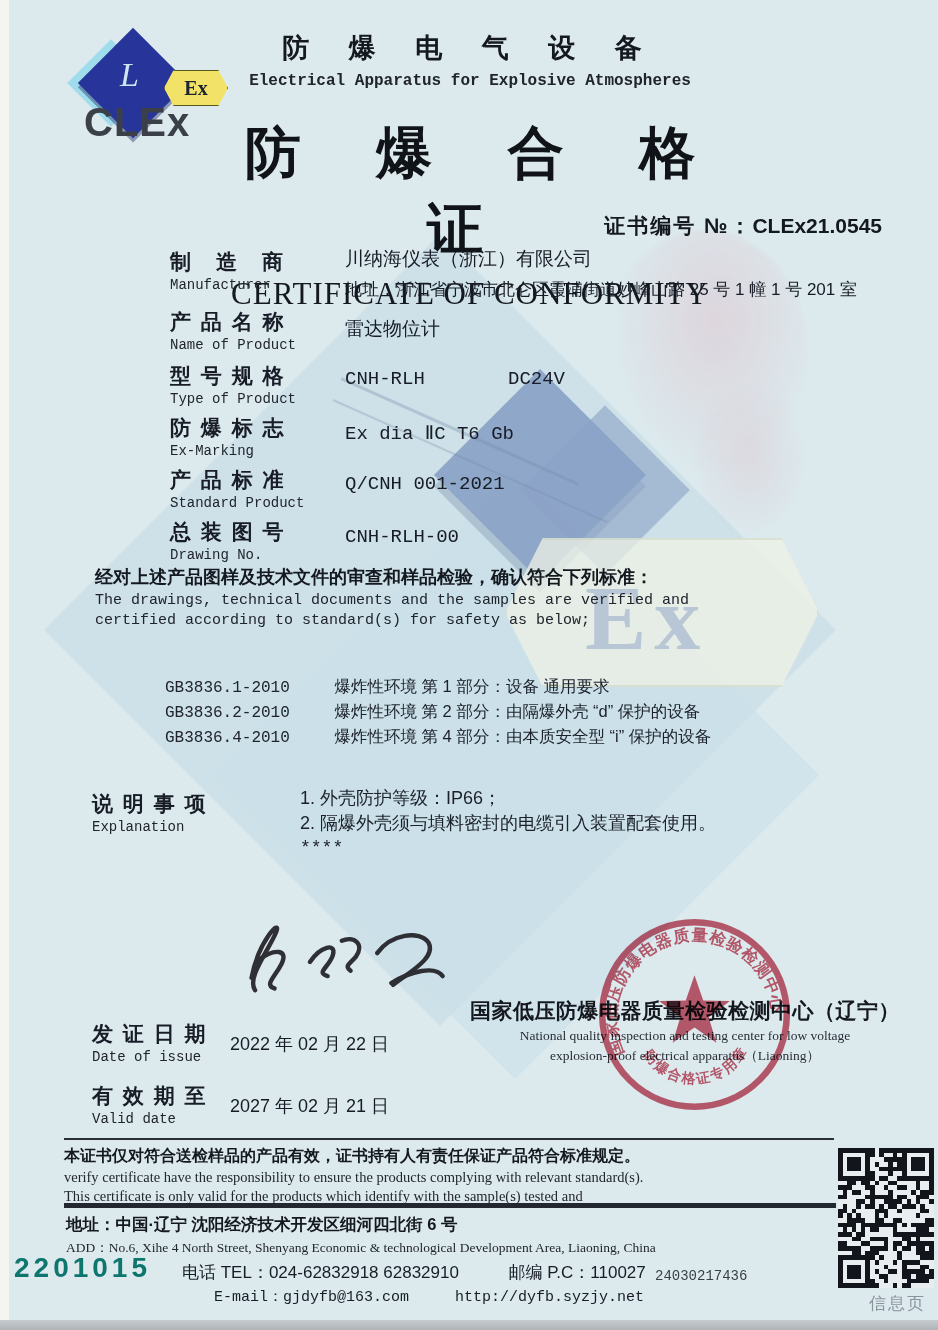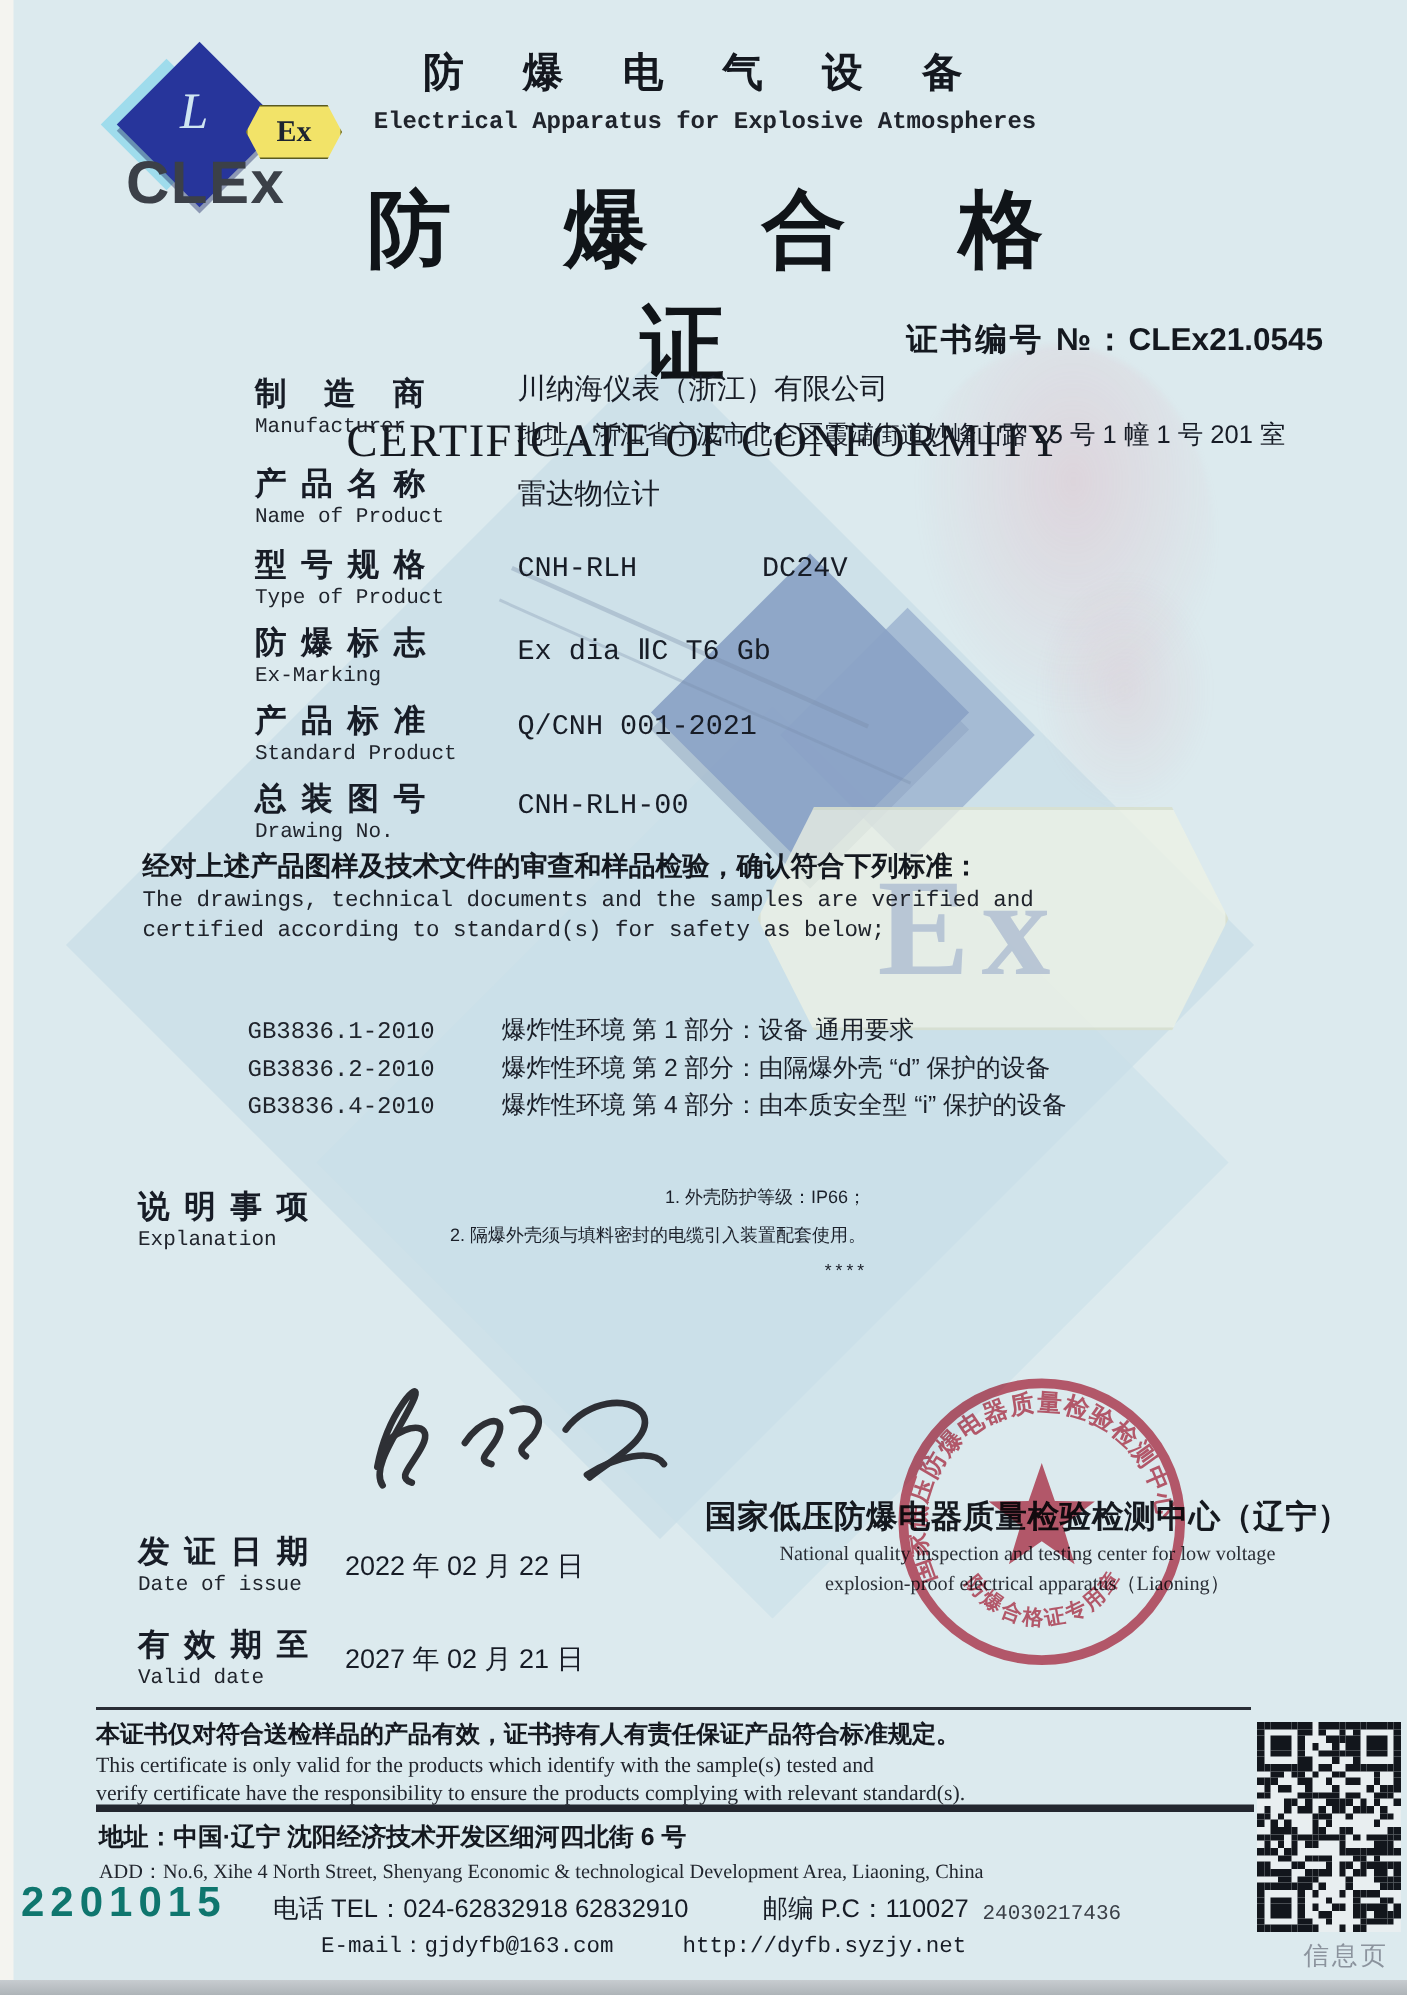--- a/index.html
+++ b/index.html
@@ -53,21 +53,21 @@
   .mono{font-family:"Liberation Mono",monospace;}
   .addr-line{font-size:17px;margin-top:6px;}
   
   .stmt{position:absolute;left:95px;top:565px;width:720px;}
   .stmt .zh{font-size:18px;font-weight:bold;color:#14181f;}
   .stmt .en{font-family:"Liberation Mono",monospace;font-size:15px;color:#20242c;margin-top:3px;}
   .std-row{position:absolute;left:165px;white-space:nowrap;}
   .std-row .code{font-family:"Liberation Mono",monospace;font-size:16px;color:#20242c;display:inline-block;width:165px;}
   .std-row .desc{font-size:16.5px;color:#1b202a;}
   
-  .expl-lines{position:absolute;left:300px;top:786px;font-size:12px;color:#1b202a;line-height:25px;text-align:right;}
+  .expl-lines{position:absolute;left:300px;top:786px;font-size:18px;color:#1b202a;line-height:25px;}
   
   .signature{position:absolute;left:225px;top:905px;}
   .issuer{position:absolute;left:455px;top:997px;width:460px;text-align:center;}
   .issuer .zh{font-size:21px;font-weight:bold;color:#15191f;letter-spacing:.5px;}
   .issuer .en{font-family:"Liberation Serif",serif;font-size:13.5px;color:#2a2e36;margin-top:3px;}
   .stamp{position:absolute;left:592px;top:912px;width:205px;height:205px;mix-blend-mode:multiply;opacity:.88;}
   .date-value{position:absolute;left:230px;font-size:18px;color:#171c26;}
   
   .disclaimer{position:absolute;left:64px;top:1138px;width:770px;border-top:2px solid #2a2e36;padding-top:6px;}
   .disclaimer .zh{font-size:16px;font-weight:bold;color:#14181f;}
@@ -227,22 +227,22 @@
   <div class="date-value" style="top:1032px;">2022 年 02 月 22 日</div>
 
   <div class="f-label f-label-wide" style="top:1082px;">
     <div class="zh">有 效 期 至</div>
     <div class="en">Valid date</div>
   </div>
   <div class="date-value" style="top:1094px;">2027 年 02 月 21 日</div>
 
   <div class="disclaimer">
     <div class="zh">本证书仅对符合送检样品的产品有效，证书持有人有责任保证产品符合标准规定。</div>
+    <div class="en">verify certificate have the responsibility to ensure the products complying with relevant standard(s).</div>
     <div class="en">This certificate is only valid for the products which identify with the sample(s) tested and</div>
-    <div class="en">verify certificate have the responsibility to ensure the products complying with relevant standard(s).</div>
   </div>
   <div class="thick-rule"></div>
 
   <div class="footer">
     <div class="zh1">地址：中国·辽宁 沈阳经济技术开发区细河四北街 6 号</div>
     <div class="en1">ADD：No.6, Xihe 4 North Street, Shenyang Economic &amp; technological Development Area, Liaoning, China</div>
     <div class="tel-row">
       <span>电话 TEL：024-62832918 62832910</span>
       <span style="display:inline-block;width:40px;"></span>
       <span>邮编 P.C：110027</span>

